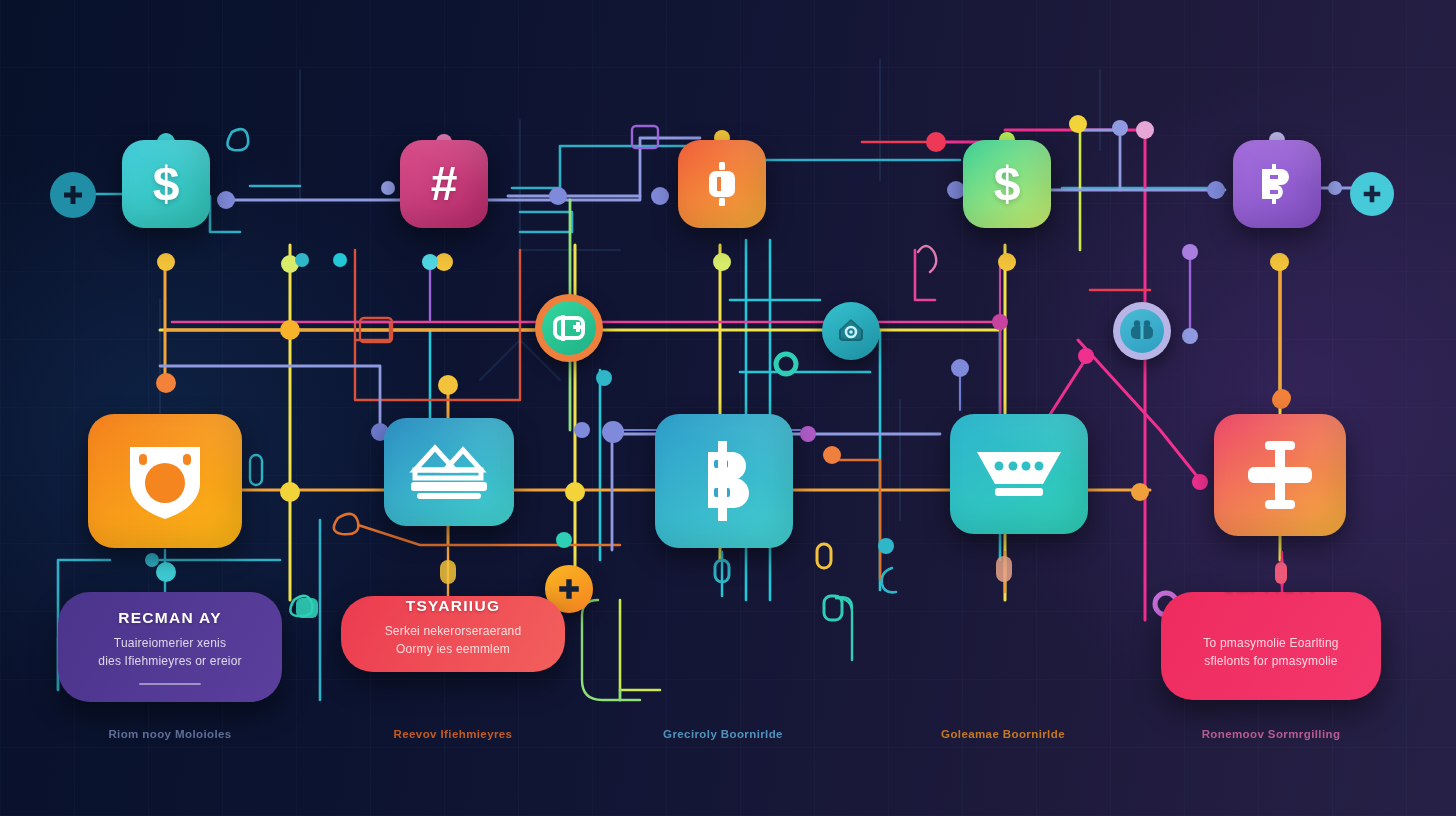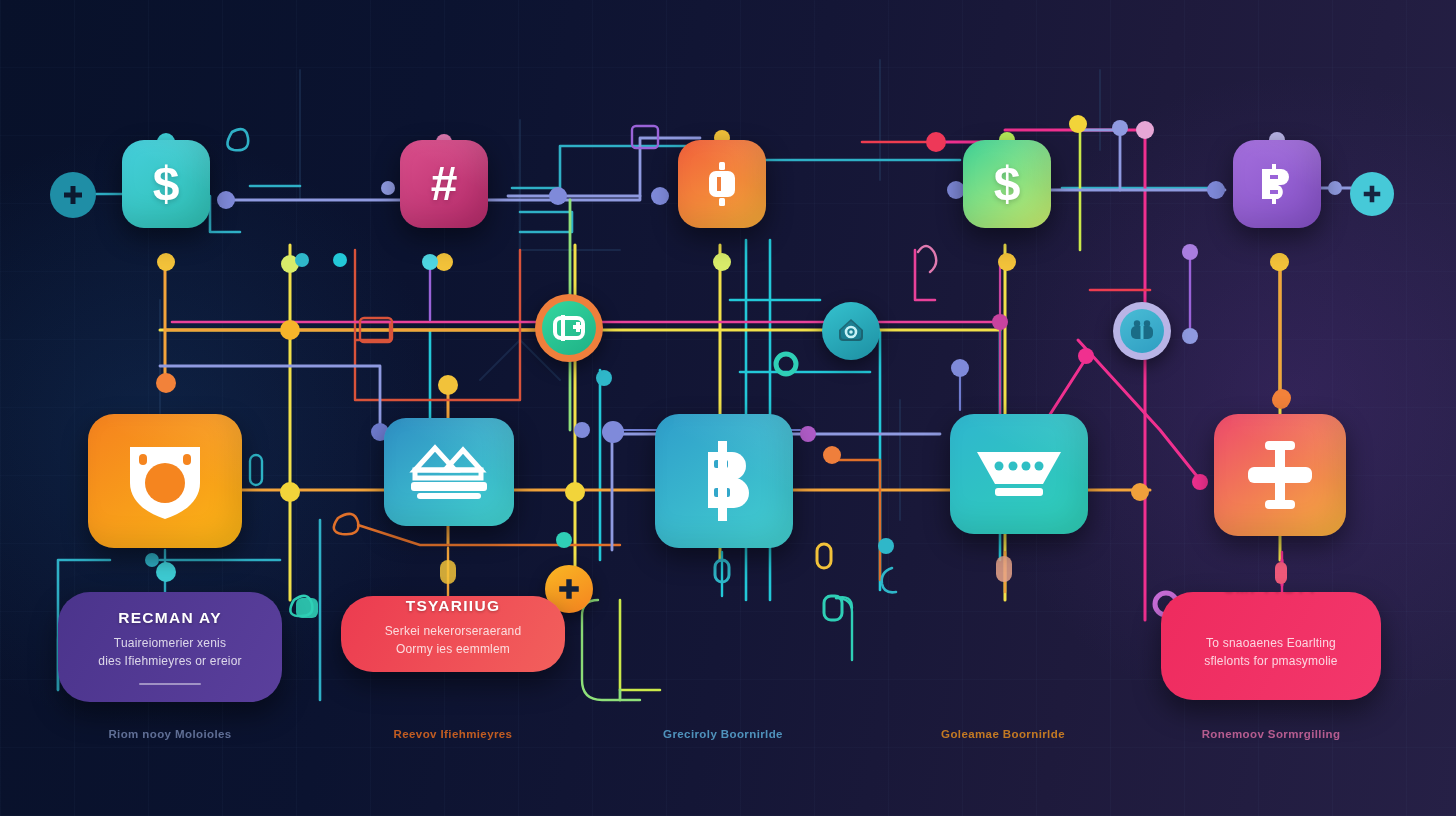--- a/index.html
+++ b/index.html
@@ -446,20 +446,20 @@
   </div>
   <div class="caption" style="left:341px;top:728px;width:224px;color:#e1691f;">Reevov Ifiehmieyres</div>
 
   <div class="caption" style="left:613px;top:728px;width:220px;color:#5aa8d4;">Greciroly Boornirlde</div>
 
   <div class="caption" style="left:893px;top:728px;width:220px;color:#e08a1f;">Goleamae Boornirlde</div>
 
   <div class="card" style="left:1161px;top:592px;width:220px;height:108px;background:linear-gradient(120deg,#ee2b5e,#f3376c);gap:31px;">
     <h3>CMPTTOTY</h3>
     <p>
-      <span>To snaoaenes Eoarlting</span><br>
+      <span>To pmasymolie Eoarlting</span><br>
       <span>sflelonts for pmasymolie</span>
     </p>
     <div class="rule"></div>
   </div>
   <div class="caption" style="left:1161px;top:728px;width:220px;color:#d0689e;">Ronemoov Sormrgilling</div>
 
 </div>
 
 </body></html>

